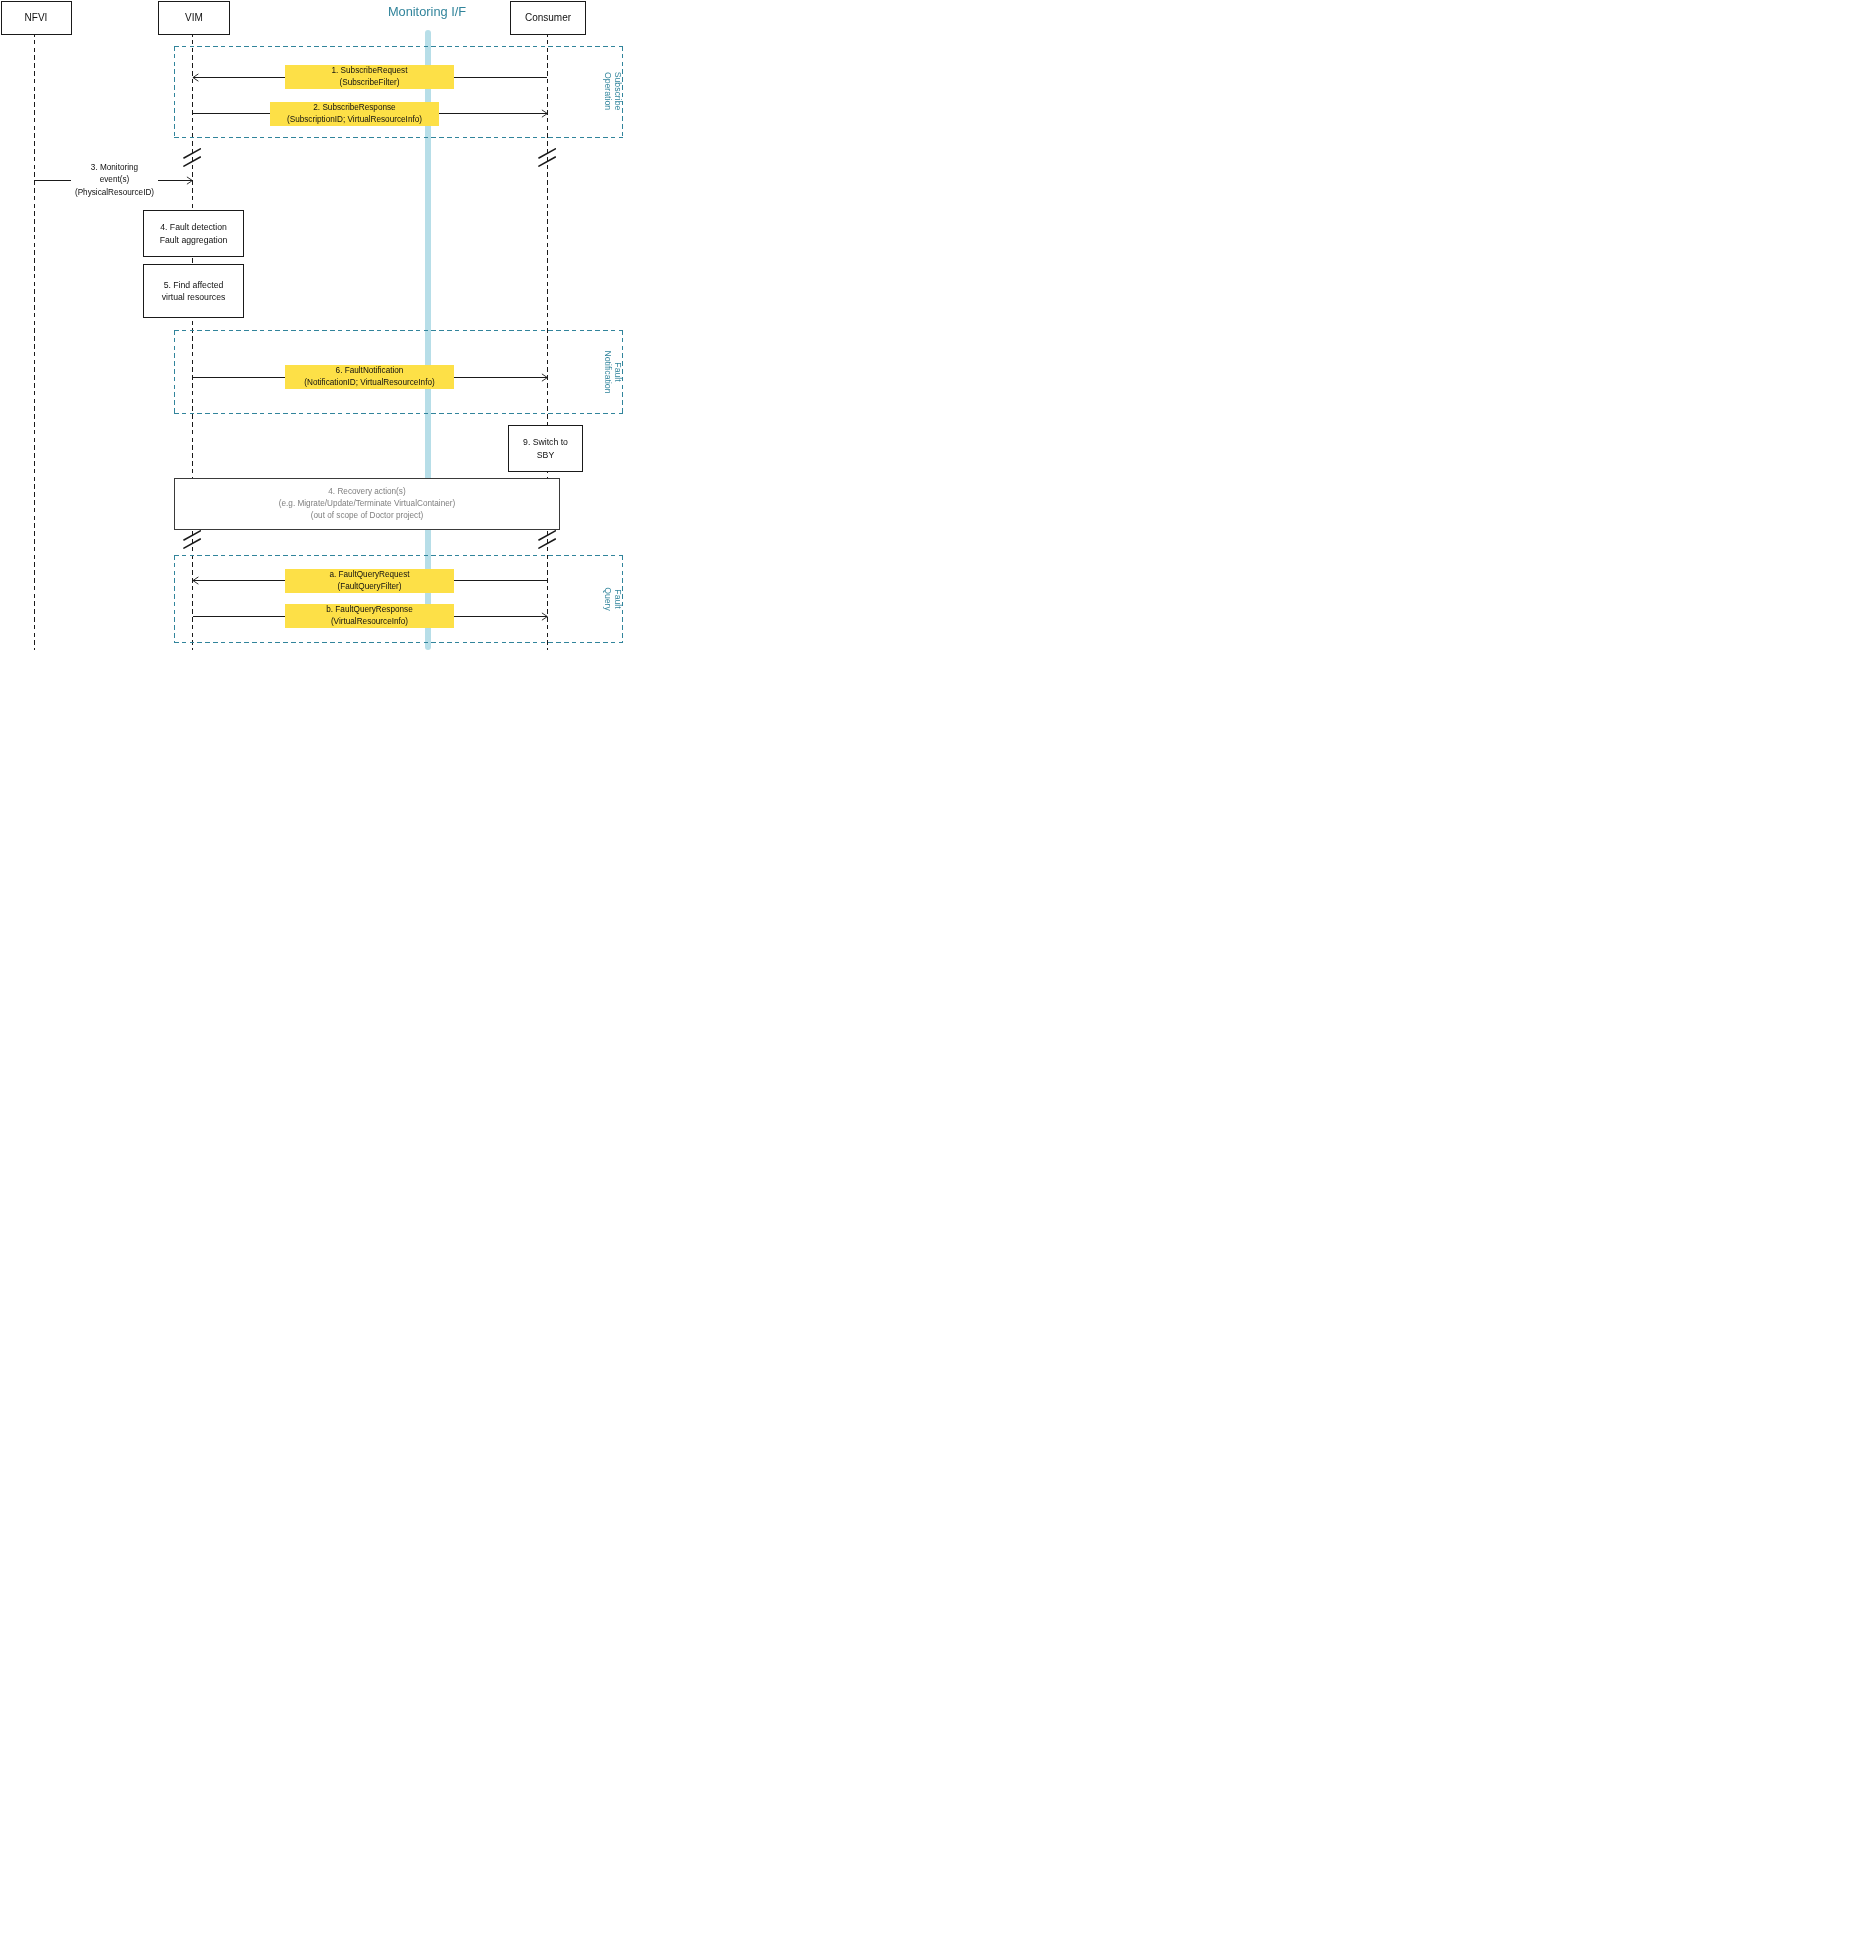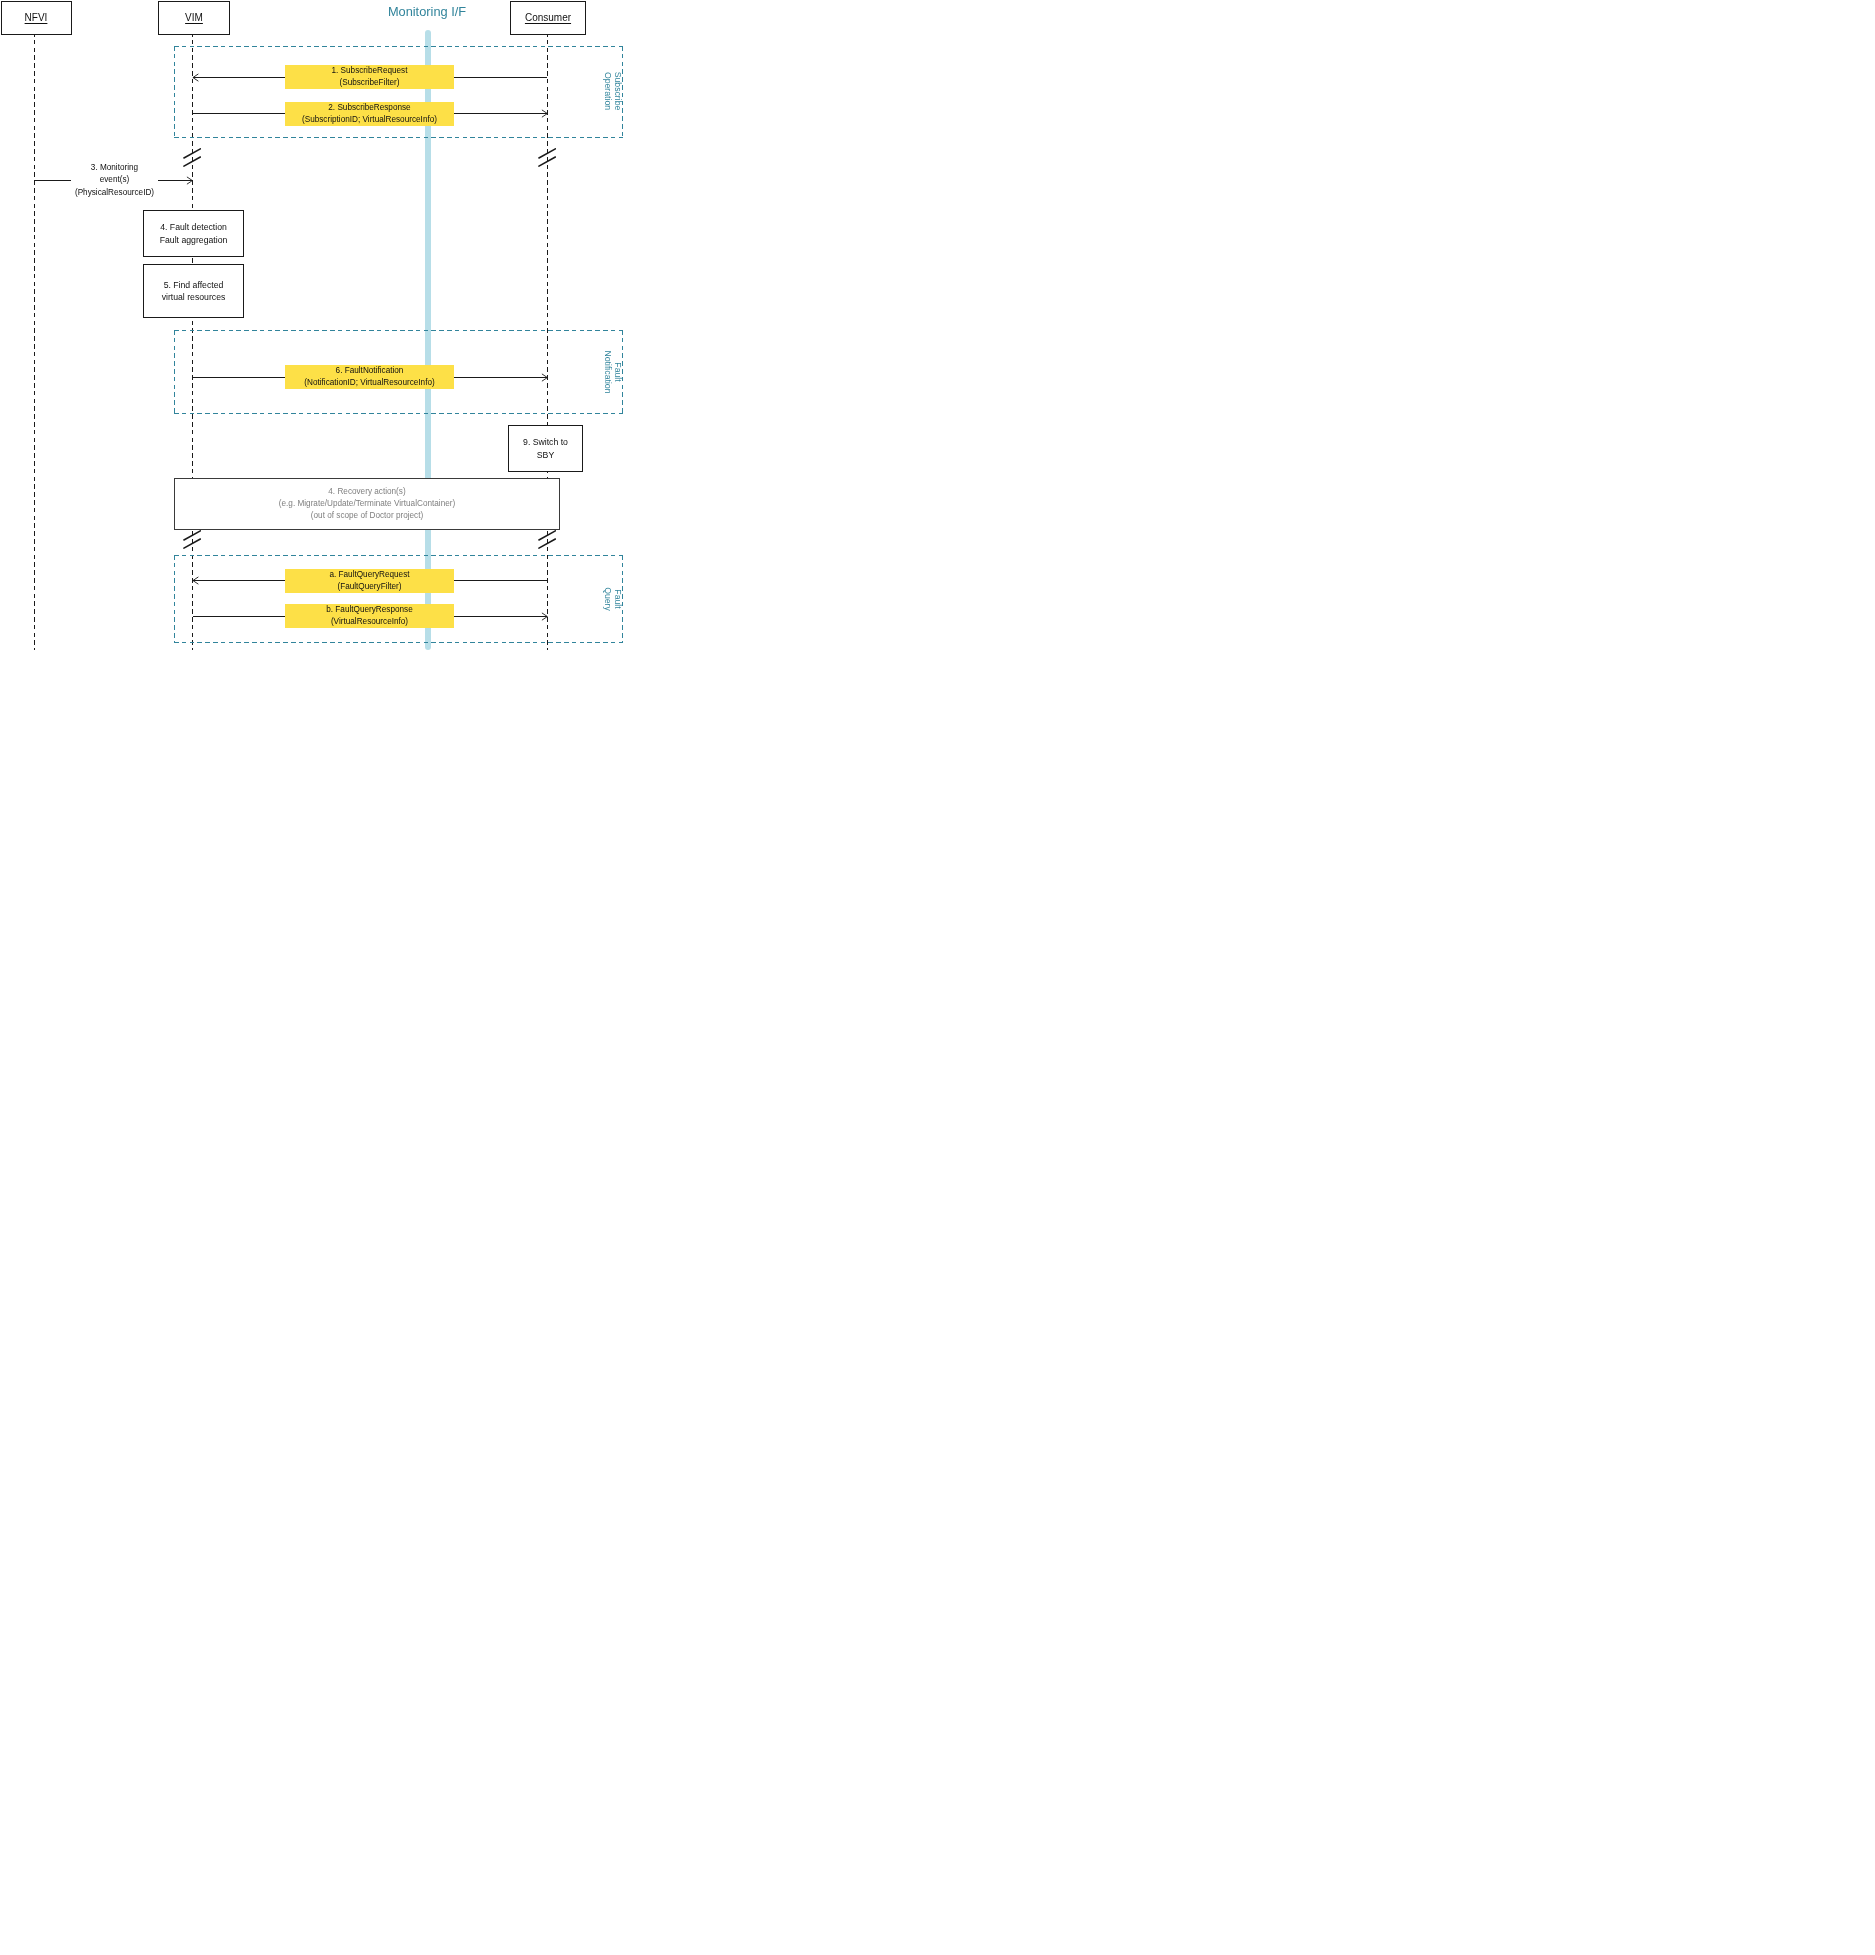--- a/index.html
+++ b/index.html
@@ -9,21 +9,21 @@
   #canvas{
     position:relative; width:625px; height:652px; background:#fff;
     font-family:"Liberation Sans", sans-serif; color:#111; overflow:hidden;
   }
   
   .actor{
     position:absolute; border:0.9px solid var(--line); background:#fff;
     display:flex; align-items:center; justify-content:center;
     font-size:10px; z-index:6;
   }
-  .actor .lbl{text-decoration:underline; text-underline-offset:1.8px;}
+  .actor .lbl{text-underline-offset:1.8px;}
   
   .nb-title{
     position:absolute; left:354px; top:3.7px; width:146px; text-align:center;
     font-size:12.8px; color:var(--teal); z-index:6;
   }
   
   .lifeline{
     position:absolute; top:32px; height:618px; width:0.9px; z-index:1;
     background:repeating-linear-gradient(to bottom, var(--line) 0 4.6px, transparent 4.6px 7.8px);
   }
@@ -122,21 +122,21 @@
     </svg>
   <div class="msg" style="left:285px;top:65px">
     <span>1. SubscribeRequest</span>
     <span>(SubscribeFilter)</span>
   </div>
 
   <div class="mline" style="left:193px;top:113px;width:354px"></div>
   <svg class="head" style="left:541px;top:109px" width="7.3" height="9.1" viewBox="0 0 16 20">
       <polyline points="2,2 14,10 2,18"></polyline>
     </svg>
-  <div class="msg" style="left:285px;top:102px">
+  <div class="msg" style="left:270px;top:102px">
     <span>2. SubscribeResponse</span>
     <span>(SubscriptionID; VirtualResourceInfo)</span>
   </div>
 
   <svg class="brk" style="left:183px;top:147px" width="18.3" height="21" viewBox="0 0 40 46">
     <line x1="2" y1="24" x2="38" y2="4"></line>
       <line x1="2" y1="42" x2="38" y2="22"></line>
   </svg>
   <svg class="brk" style="left:538px;top:147px" width="18.3" height="21" viewBox="0 0 40 46">
     <line x1="2" y1="24" x2="38" y2="4"></line>

